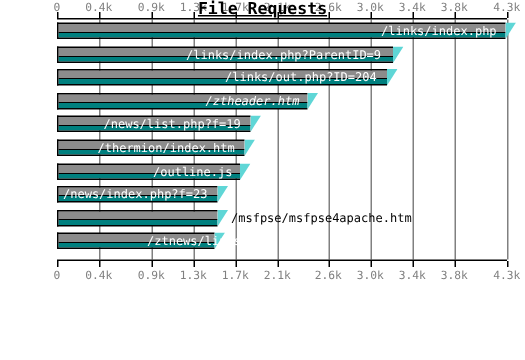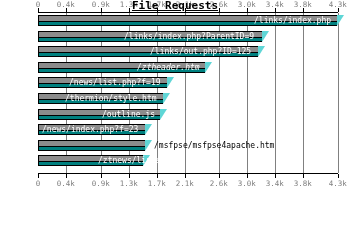--- a/index.html
+++ b/index.html
@@ -192,42 +192,42 @@
           <div class="tri"></div>
         </div>
       </div>
       <div class="barlabel inside" style="top: 31px; left: 124px;">/links/index.php?ParentID=9</div>
       <div class="bar" title="/links/out.php?ID=125" style="top: 46px; width: 227px;">
         <div class="body" style="width: 220px;"></div>
         <div class="cap" style="left: 220px;">
           <div class="tri"></div>
         </div>
       </div>
-      <div class="barlabel inside" style="top: 46px; left: 150px;">/links/out.php?ID=125</div>
+      <div class="barlabel inside" style="top: 46px; left: 150px;">/links/out.php?ID=204</div>
       <div class="bar" title="/ztheader.htm" style="top: 62px; width: 174px;">
         <div class="body" style="width: 167px;"></div>
         <div class="cap" style="left: 167px;">
           <div class="tri"></div>
         </div>
       </div>
       <div class="barlabel inside" style="top: 62px; left: 137px; font-style: italic;">/ztheader.htm</div>
       <div class="bar" title="/news/list.php?f=19" style="top: 77px; width: 136px;">
         <div class="body" style="width: 129px;"></div>
         <div class="cap" style="left: 129px;">
           <div class="tri"></div>
         </div>
       </div>
       <div class="barlabel inside" style="top: 77px; left: 69px;">/news/list.php?f=19</div>
       <div class="bar" title="/thermion/style.htm" style="top: 93px; width: 132px;">
         <div class="body" style="width: 125px;"></div>
         <div class="cap" style="left: 125px;">
           <div class="tri"></div>
         </div>
       </div>
-      <div class="barlabel inside" style="top: 93px; left: 65px;">/thermion/style.htm</div>
+      <div class="barlabel inside" style="top: 93px; left: 65px;">/thermion/index.htm</div>
       <div class="bar" title="/outline.js" style="top: 109px; width: 129px;">
         <div class="body" style="width: 122px;"></div>
         <div class="cap" style="left: 122px;">
           <div class="tri"></div>
         </div>
       </div>
       <div class="barlabel inside" style="top: 109px; left: 102px;">/outline.js</div>
       <div class="bar" title="/news/index.php?f=23" style="top: 124px; width: 114px;">
         <div class="body" style="width: 107px;"></div>
         <div class="cap" style="left: 107px;">

